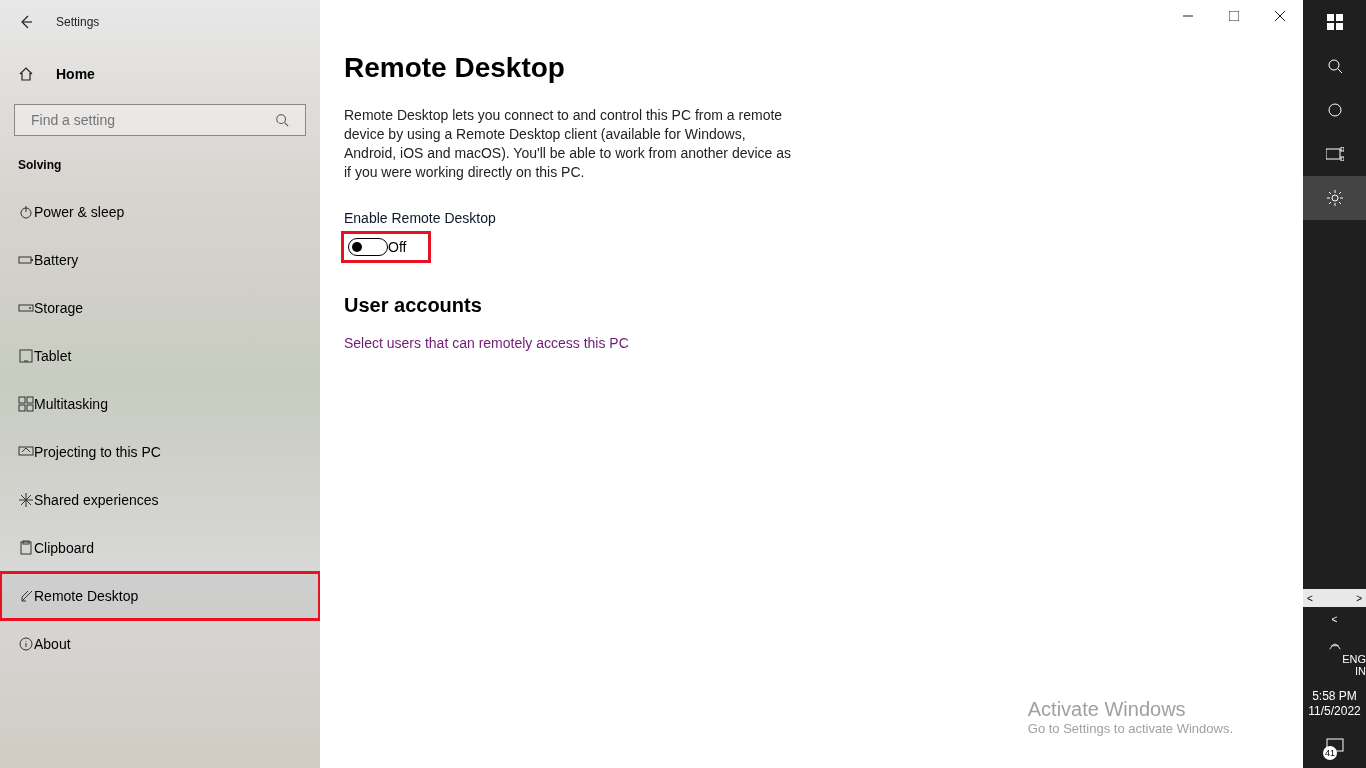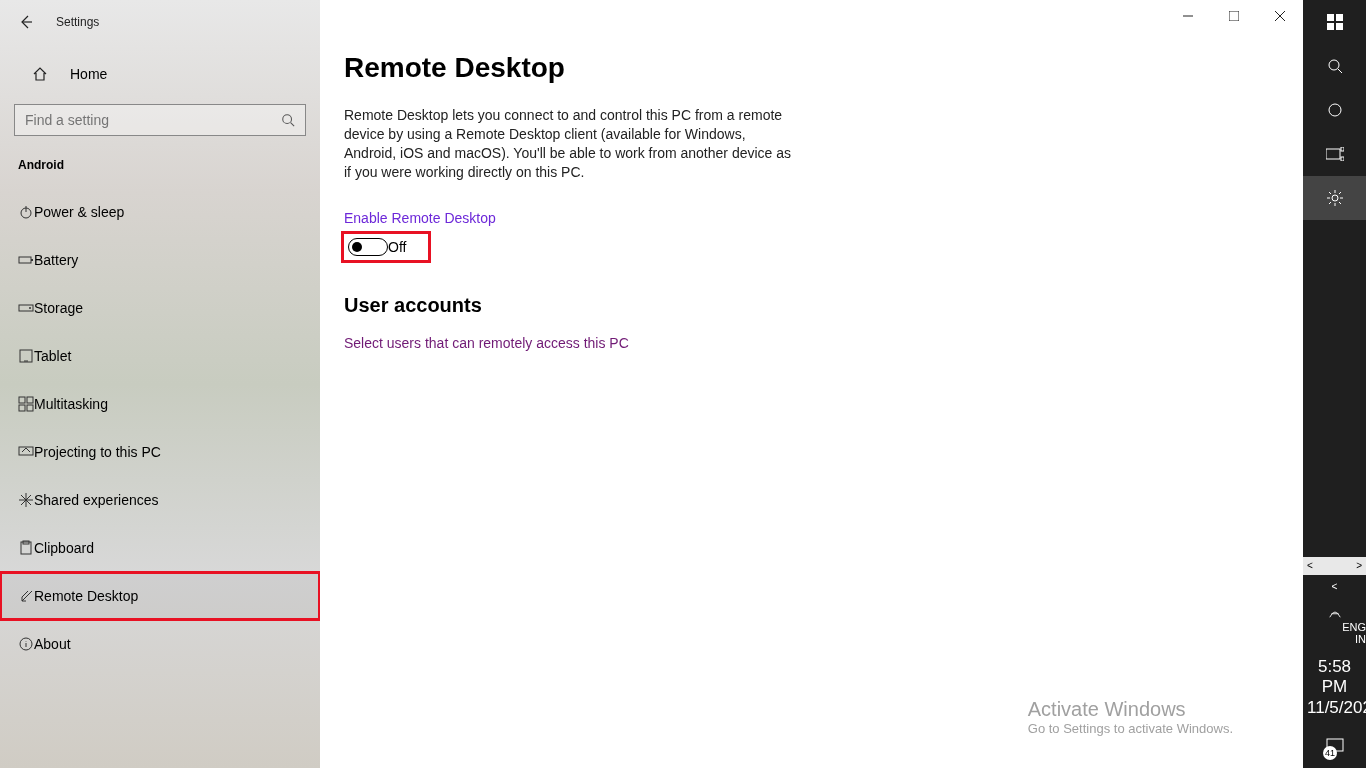--- a/index.html
+++ b/index.html
@@ -3,37 +3,37 @@
   <meta charset="utf-8">
   <style>
     * { margin:0; padding:0; box-sizing:border-box; font-family:"Segoe UI",sans-serif; }
     body { width:1366px; height:768px; overflow:hidden; background:#fff; position:relative; }
 
     .app { display:flex; width:1303px; height:768px; }
     .sidebar { width:320px; height:768px; background:linear-gradient(180deg,#e8e8e8 0%, #d8d4d0 25%, #c8ccc0 50%, #d8d8d8 75%, #d0ccc4 100%); position:relative; }
     .sidebar-header { display:flex; align-items:center; height:44px; padding-left:18px; gap:22px;text-align:right; }
     .sidebar-header .icon { width:16px; height:16px; display:flex; align-items:center; justify-content:center; }
     .sidebar-header span.title { font-size:12px; color:#222; }
-    .home-row { display:flex; align-items:center; height:40px; padding-left:32px; gap:22px; margin-top:10px; }
+    .home-row { display:flex; align-items:center; height:40px; padding-left:18px; gap:22px; margin-top:10px;font-weight:bold; }
     .home-row span.label { font-size:14px; color:#000; }
-    .search-box { margin:10px 14px 0 14px; height:32px; border:1px solid #888; background:rgba(255,255,255,0.35); display:flex; align-items:center; padding:0 10px; }
+    .search-box { margin:10px 14px 0 14px; height:32px; border:1px solid #888; background:rgba(255,255,255,0.35); display:flex; align-items:center; padding:0 16px; }
     .search-box input { border:none; background:transparent; font-size:14px; color:#555; flex:1; outline:none; }
     .search-box .search-icon { color:#555; }
     .section-label { font-size:12px; font-weight:600; margin:22px 0 16px 18px; color:#000; }
     .nav-item { display:flex; align-items:center; height:48px; padding-left:18px; font-size:14px; color:#000; }
     .nav-item.selected { outline:3px solid #e81123; outline-offset:-2px; background:rgba(0,0,0,0.04); }
     .nav-item .icon { width:16px; height:16px; display:flex; align-items:center; justify-content:center; color:#333; }
 
     .main { flex:1; padding:20px 24px 0 24px; position:relative; background:#fff; }
     .win-controls { position:absolute; top:0; right:0; display:flex; }
     .win-controls div { width:46px; height:32px; display:flex; align-items:center; justify-content:center; color:#222; font-size:11px; }
     h1.page-title { font-size:28px; font-weight:600; margin-top:32px; color:#000; }
     .description { font-size:14px; color:#222; max-width:450px; margin-top:22px; line-height:1.35; }
     .toggle-section { margin-top:28px; }
-    .toggle-label { font-size:14px; color:#6d28d9; }
+    .toggle-label { font-size:14px; color:#0f172a; }
     .toggle-row { display:flex; align-items:center; gap:0; margin-top:8px; outline:3px solid #e81123; width:84px; padding:4px; }
     .toggle { width:40px; height:18px; border-radius:10px; border:1px solid #000; position:relative; background:#fff; }
     .toggle::before { content:""; position:absolute; width:10px; height:10px; background:#000; border-radius:50%; left:3px; top:3px; }
     .toggle-state { font-size:14px; }
     h2.subheading { font-size:20px; font-weight:600; margin-top:34px; color:#000; }
     .link { color:#701a75; font-size:14px; margin-top:18px; display:block; }
 
     .aside { position:absolute; left:1040px; top:100px; width:240px; }
     .aside-title { font-size:14px; color:#222; margin-bottom:20px; }
     .aside-link { color:#0066cc; font-size:14px; margin-bottom:12px; display:block; }
@@ -46,21 +46,21 @@
 
     
     .taskbar { position:absolute; top:0; right:0; width:63px; height:768px; background:#1f1f1f; display:flex; flex-direction:column; }
     .taskbar .tb-btn { width:63px; height:44px; display:flex; align-items:center; justify-content:center; color:#fff; }
     .taskbar .tb-btn.active { background:#444; }
     .taskbar .spacer { flex:1; }
     .taskbar .tray { background:#1f1f1f; }
     .taskbar .tray-scroll { height:18px; background:#e8e8e8; display:flex; align-items:center; justify-content:space-between; padding:0 4px; color:#000; font-size:10px; }
     .taskbar .tray-up { height:24px; background:#1f1f1f; color:#fff; display:flex; align-items:center; justify-content:center; font-size:10px;}
     .taskbar .lang { color:#fff; font-size:11px; text-align:right; padding:6px 0; line-height:1.1;}
-    .taskbar .clock { color:#fff; font-size:17px; text-align:center; padding:6px 4px; line-height:1.2;}
+    .taskbar .clock { color:#fff; font-size:12px; text-align:center; padding:6px 4px; line-height:1.2;}
     .taskbar .notif { height:44px; display:flex; align-items:center; justify-content:center; color:#fff; position:relative;}
     .taskbar .notif .badge { position:absolute; bottom:8px; right:29px; font-size:9px; background:#fff; color:#000; border-radius:50%; width:14px; height:14px; display:flex; align-items:center; justify-content:center;}
     svg { display:block; }
   </style>
 </head>
 <body>
 
 <div class="app">
 
   <div class="sidebar">
@@ -83,21 +83,21 @@
     </div>
     <div class="search-box">
       <input type="text" placeholder="Find a setting" style="">
       <span class="search-icon">
         <svg width="14" height="14" viewBox="0 0 16 16">
             <circle cx="7" cy="7" r="5" stroke="#555" stroke-width="1.2" fill="none"></circle>
             <path d="M11 11 L15 15" stroke="#555" stroke-width="1.2"></path>
           </svg>
       </span>
     </div>
-    <div class="section-label">Android</div>
+    <div class="section-label">Solving</div>
 
     <div class="nav-item">
       <span class="icon">
           <svg width="16" height="16" viewBox="0 0 16 16">
             <circle cx="8" cy="9" r="5" stroke="#333" fill="none"></circle>
             <path d="M8 2 V8" stroke="#333"></path>
           </svg>
         </span>
       <span>Power &amp; sleep</span>
     </div>

